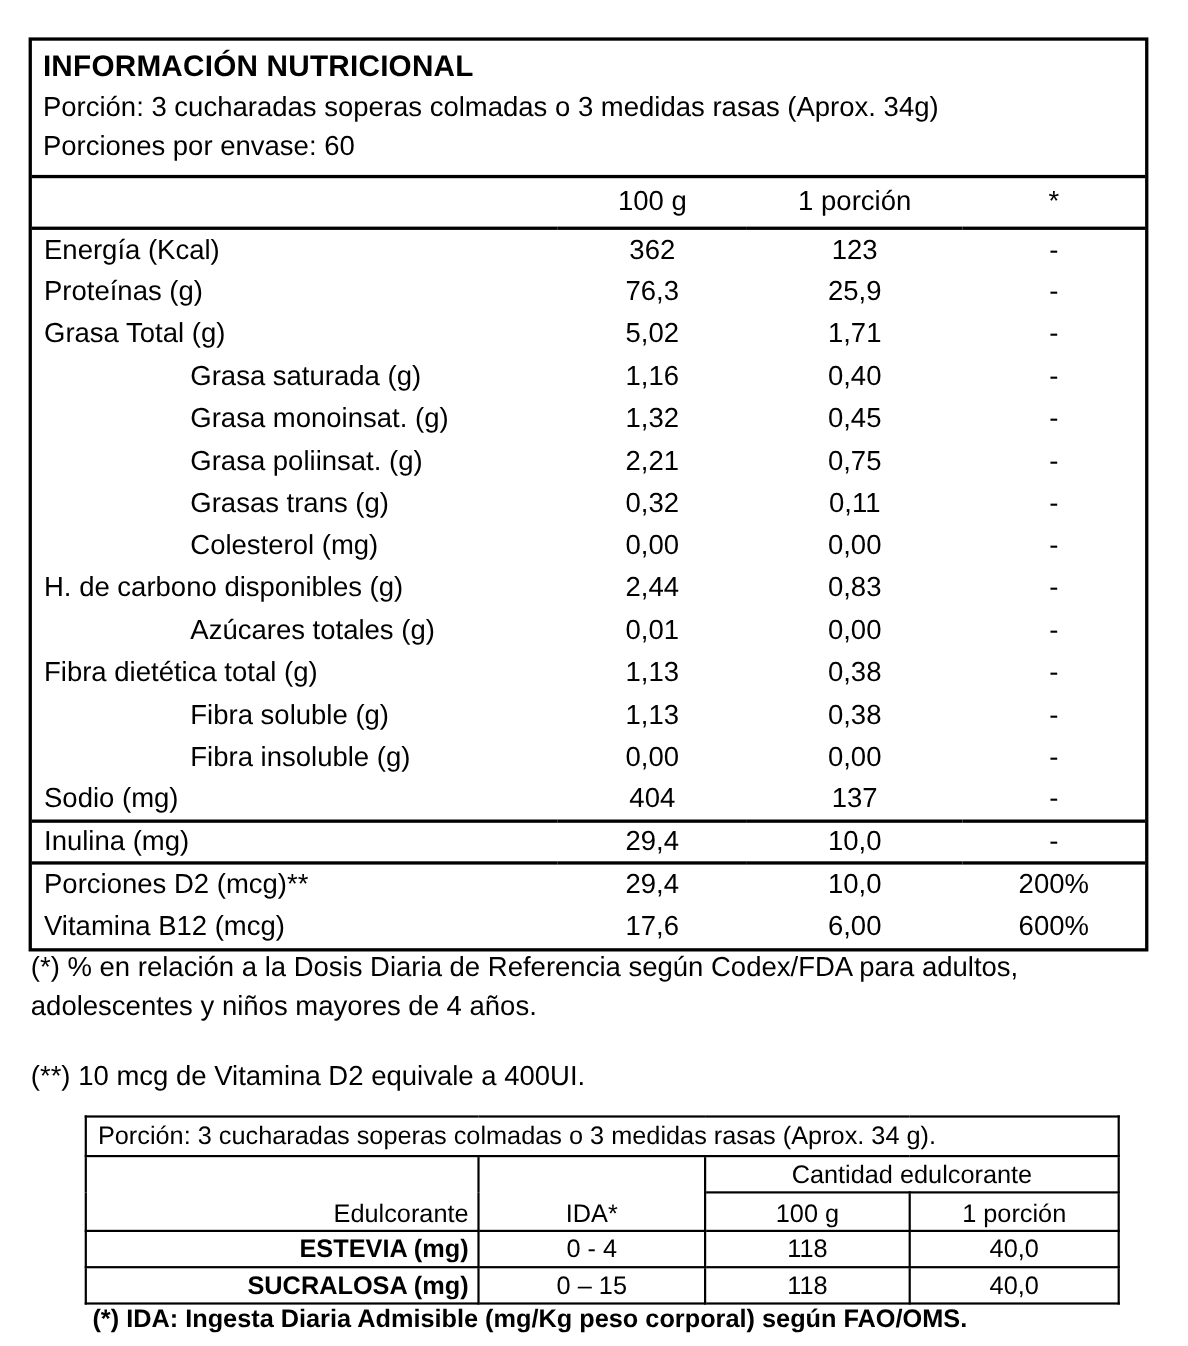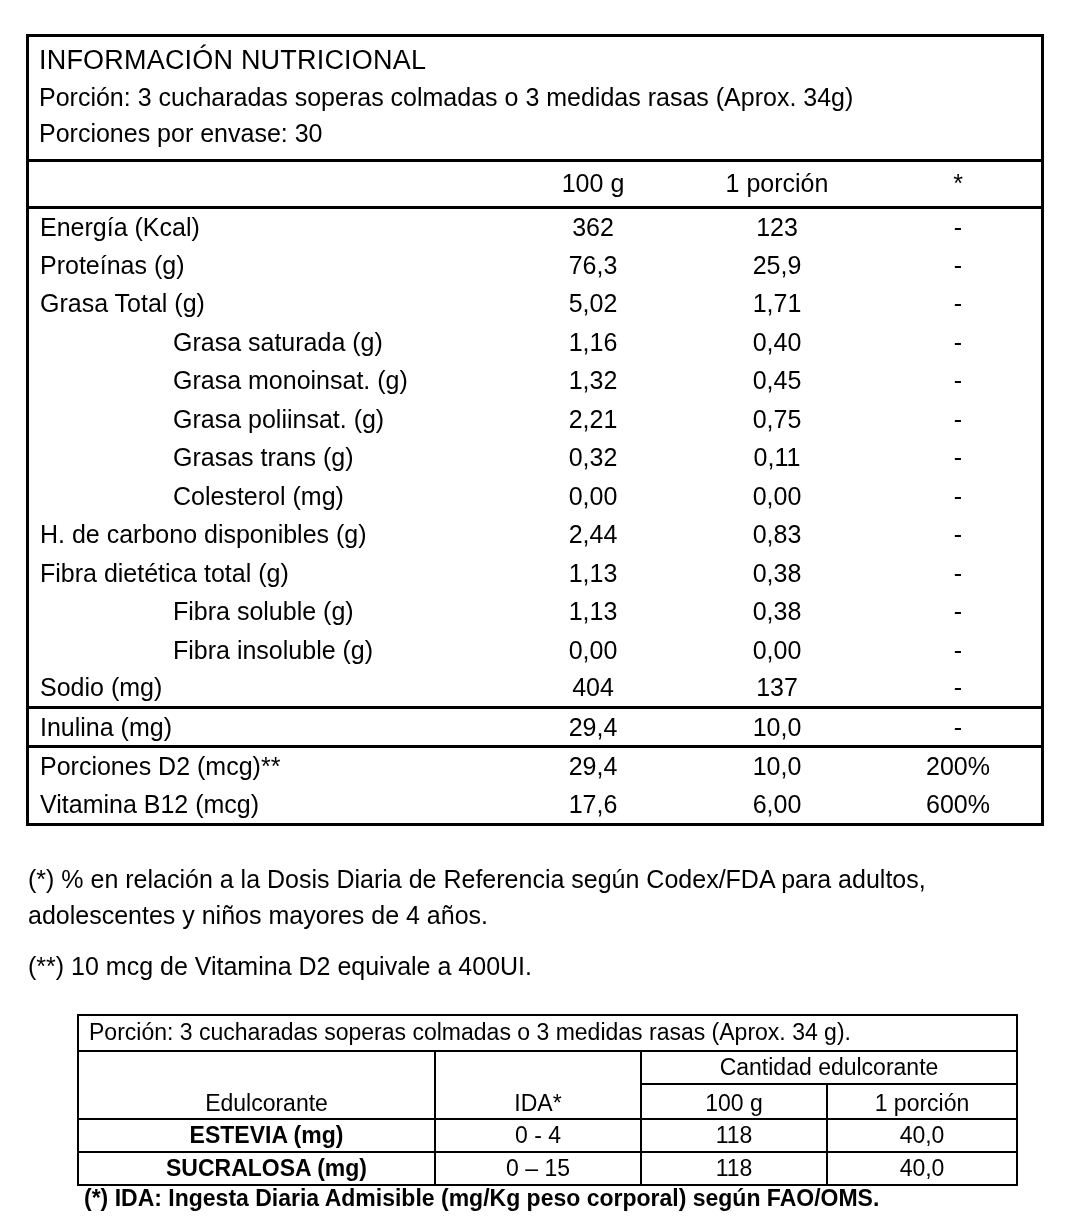--- a/index.html
+++ b/index.html
@@ -27,21 +27,21 @@
     background: #fff;
   }
 
   .panel-head {
     padding: 6px 10px 8px 10px;
     border-bottom: 3px solid #000;
   }
 
   .panel-title {
     font-size: 27px;
-    font-weight: normal;
+    font-weight: bold;
     letter-spacing: 0.2px;
     line-height: 1.3;
     margin-bottom: 2px;
   }
 
   .panel-sub {
     font-size: 25px;
     line-height: 1.42;
     white-space: nowrap;
   }
@@ -90,21 +90,21 @@
 
   
   .footnotes {
     position: absolute;
     left: 28px;
     top: 862px;
     width: 1020px;
     font-size: 25px;
     line-height: 1.42;
   }
-  .fn-block { margin-bottom: 16px; }
+  .fn-block { margin-bottom: 28px; }
   .fn-block:last-child { margin-bottom: 4px; }
 
   
   .sw-wrap {
     position: absolute;
     left: 77px;
     top: 1014px;
     width: 939px;
   }
 
@@ -132,21 +132,21 @@
   }
 
   .swt td.portion-cell {
     text-align: left;
     padding-left: 10px;
     height: 36px;
     white-space: nowrap;
   }
 
   .swt td.name-cell {
-    text-align: center;
+    text-align: right;
     padding-left: 28px;
   }
 
   .swt td.name-cell.bold { font-weight: bold; }
 
   .sw-head-tall { height: 34px; }
 
   .swt td.lbl-bottom {
     vertical-align: bottom;
     padding-bottom: 2px;
@@ -163,21 +163,21 @@
   }
 </style>
 </head>
 <body>
 
 <div class="nutri-panel">
 
   <div class="panel-head">
     <div class="panel-title">INFORMACIÓN NUTRICIONAL</div>
     <div class="panel-sub">Porción: 3 cucharadas soperas colmadas o 3 medidas rasas (Aprox. 34g)</div>
-    <div class="panel-sub">Porciones por envase: 30</div>
+    <div class="panel-sub">Porciones por envase: 60</div>
   </div>
 
   <table class="nt">
     <colgroup>
       <col class="c-label">
         <col class="c-100g">
         <col class="c-port">
         <col class="c-star">
     </colgroup>
     <thead>
@@ -234,20 +234,26 @@
         <tr class="data-row">
           <td class="lbl ind">Colesterol (mg)</td>
           <td>0,00</td>
           <td>0,00</td>
           <td>-</td>
         </tr>
         <tr class="data-row">
           <td class="lbl">H. de carbono disponibles (g)</td>
           <td>2,44</td>
           <td>0,83</td>
+          <td>-</td>
+        </tr>
+        <tr class="data-row">
+          <td class="lbl ind">Azúcares totales (g)</td>
+          <td>0,01</td>
+          <td>0,00</td>
           <td>-</td>
         </tr>
         <tr class="data-row">
           <td class="lbl">Fibra dietética total (g)</td>
           <td>1,13</td>
           <td>0,38</td>
           <td>-</td>
         </tr>
         <tr class="data-row">
           <td class="lbl ind">Fibra soluble (g)</td>

